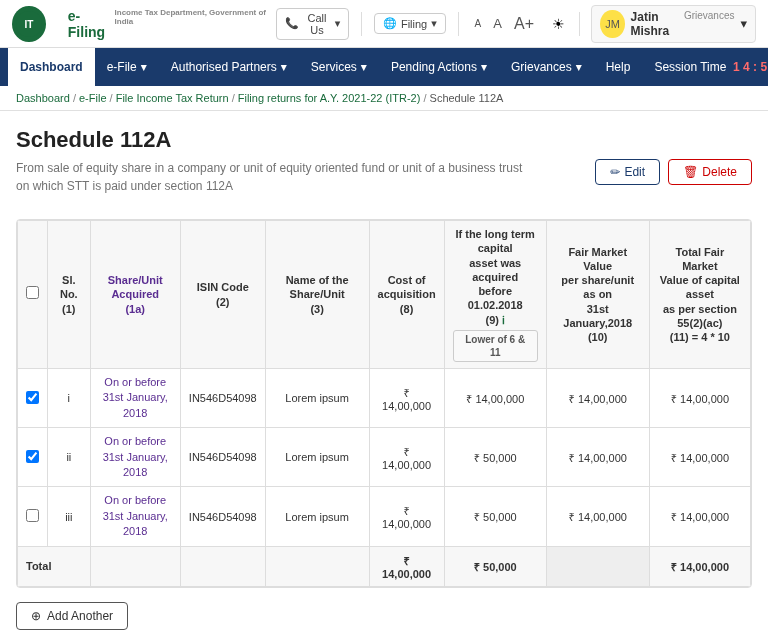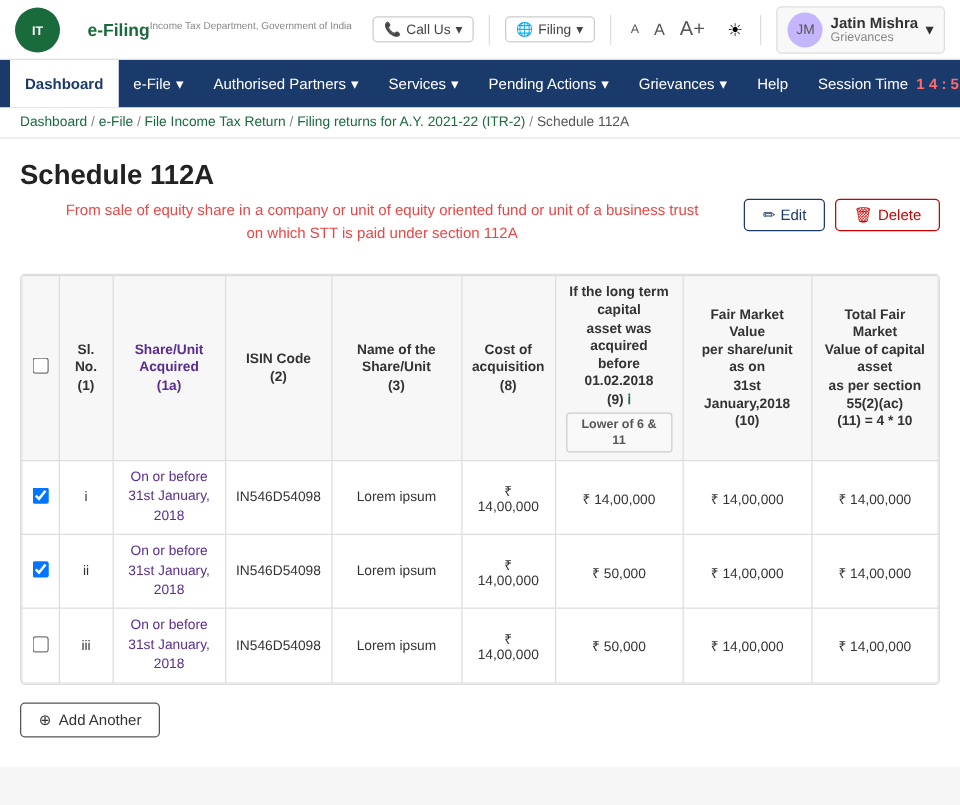--- a/index.html
+++ b/index.html
@@ -18,22 +18,22 @@
     .logo-area { display: flex; align-items: center; gap: 22px; }
     .logo-circle { width: 36px; height: 36px; border-radius: 50%; background: #1a6b3c; display: flex; align-items: center; justify-content: center; color: #fff; font-size: 10px; font-weight: bold; }
     .logo-text { display: flex; flex-direction: row; }
     .logo-title { color: #1a6b3c; font-size: 14px; font-weight: bold; }
     .header-controls { display: flex; align-items: center; gap: 12px; }
     .header-btn { border: 1px solid #ccc; background: #fff; border-radius: 4px; padding: 3px 8px; font-size: 11px; cursor: pointer; display: flex; align-items: center; gap: 4px; color: #444; }
     .font-btns { display: flex; align-items: center; gap: 4px; }
     .font-btn { border: none; background: none; cursor: pointer; font-size: 12px; color: #555; padding: 2px 4px; }
     .contrast-btn { border: none; background: none; cursor: pointer; font-size: 14px; padding: 2px; }
     .user-area { display: flex; align-items: center; gap: 6px; background: #f8f8f8; border: 1px solid #ddd; border-radius: 4px; padding: 4px 8px; cursor: pointer; }
-    .user-avatar { width: 28px; height: 28px; background: #c4b5fd; border-radius: 50%; display: flex; align-items: center; justify-content: center; font-size: 11px; color: #555; }
-    .user-info { display: flex; flex-direction: column; }
+    .user-avatar { width: 28px; height: 28px; background: #fde047; border-radius: 50%; display: flex; align-items: center; justify-content: center; font-size: 11px; color: #555; }
+    .user-info { display: flex; flex-direction: row; }
     .user-name { font-size: 12px; font-weight: bold; color: #333; }
     .user-role { font-size: 10px; color: #888; }
     .separator { width: 1px; height: 24px; background: #ddd; }
 
     
     .nav-bar {
       background: #1a3a6b;
       display: flex;
       align-items: center;
       height: 38px;
@@ -65,21 +65,21 @@
       font-size: 11px;
       color: #888;
     }
     .breadcrumb-bar a { color: #1a6b3c; text-decoration: none; }
     .breadcrumb-bar .current { color: #555; }
 
     
     .main-content { background: #fff; padding: 16px; min-height: 400px; }
 
     .page-title { font-size: 22px; font-weight: bold; color: #222; margin-bottom: 6px; }
-    .page-desc { font-size: 12px; color: #ef4444; margin-bottom: 14px; line-height: 1.5; text-align: center; }
+    .page-desc { font-size: 12px; color: #737373; margin-bottom: 14px; line-height: 1.5; }
 
     .action-btns { display: flex; gap: 8px; justify-content: flex-end; margin-bottom: 12px; }
     .btn-edit { border: 1px solid #1a3a6b; background: #fff; color: #1a3a6b; padding: 5px 14px; border-radius: 4px; font-size: 12px; cursor: pointer; display: flex; align-items: center; gap: 4px; }
     .btn-delete { border: 1px solid #c00; background: #fff; color: #c00; padding: 5px 14px; border-radius: 4px; font-size: 12px; cursor: pointer; display: flex; align-items: center; gap: 4px; }
 
     
     .table-wrapper { overflow-x: auto; border: 1px solid #ddd; border-radius: 4px; }
     table { width: 100%; border-collapse: collapse; font-size: 11px; }
     th { background: #f7f7f7; border: 1px solid #ddd; padding: 6px 8px; text-align: center; vertical-align: middle; line-height: 1.3; color: #333; font-weight: bold; }
     td { border: 1px solid #ddd; padding: 6px 8px; text-align: center; vertical-align: middle; background: #fff; }
@@ -110,21 +110,21 @@
 <div class="top-header">
   <div class="logo-area">
     <div class="logo-circle">
       <svg width="28" height="28" viewBox="0 0 28 28">
         <circle cx="14" cy="14" r="13" fill="#1a6b3c"></circle>
         <text x="14" y="18" text-anchor="middle" fill="#fff" font-size="10" font-weight="bold">IT</text>
       </svg>
     </div>
     <div class="logo-text">
       <span class="logo-title">e-Filing</span>
-      <span style="font-size:8px;color:#888;">Income Tax Department, Government of India</span>
+      <span style="font-size:8px;color:#888;font-weight:bold;">Income Tax Department, Government of India</span>
     </div>
   </div>
   <div class="header-controls">
     <button class="header-btn">
       <span>📞</span>
       <span>Call Us</span>
       <span>▾</span>
     </button>
     <div class="separator"></div>
     <button class="header-btn">
@@ -243,20 +243,30 @@
       </td>
       <td>iii</td>
       <td><span class="blue-link" style="color:#5a2d91;">On or before<br>31st January, 2018</span></td>
       <td>IN546D54098</td>
       <td>Lorem ipsum</td>
       <td>₹ 14,00,000</td>
       <td>₹ 50,000</td>
       <td>₹ 14,00,000</td>
       <td>₹ 14,00,000</td>
     </tr>
+          <tr class="total-row">
+    <td colspan="2" style="text-align:left; font-weight:bold;">Total</td>
+    <td></td>
+    <td></td>
+    <td></td>
+    <td>₹ 14,00,000</td>
+    <td>₹ 50,000</td>
+    <td style="background:#eee;"></td>
+    <td>₹ 14,00,000</td>
+  </tr>
         </tbody>
     </table>
   </div>
 
   <div class="add-more-section">
     <button class="btn-add-another">
       <span>⊕</span>
       <span>Add Another</span>
     </button>
   </div>

